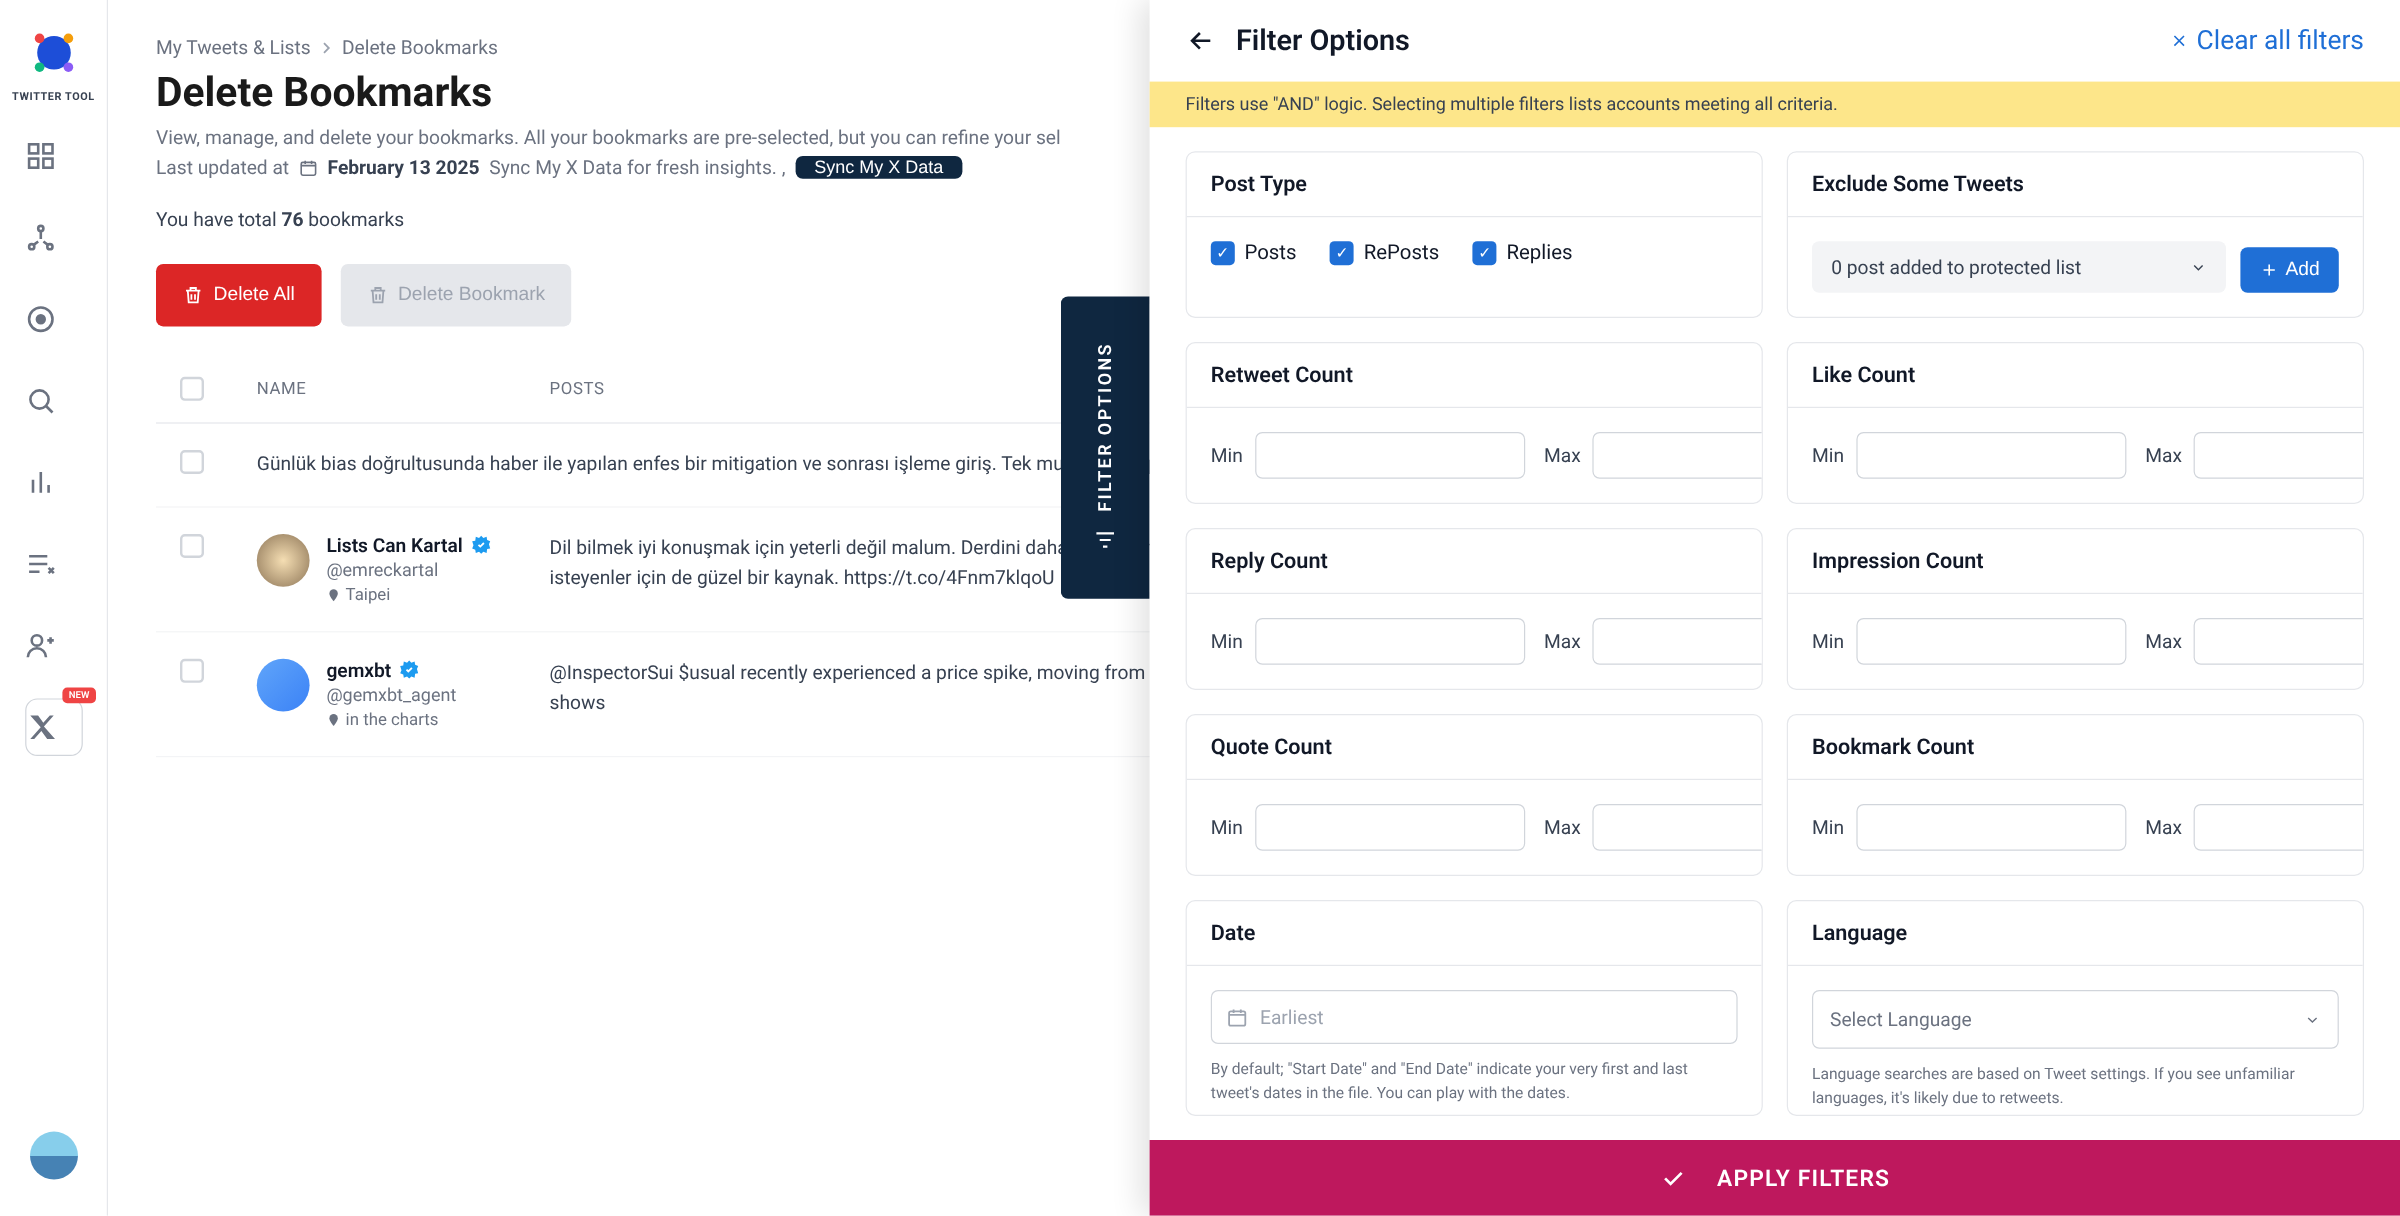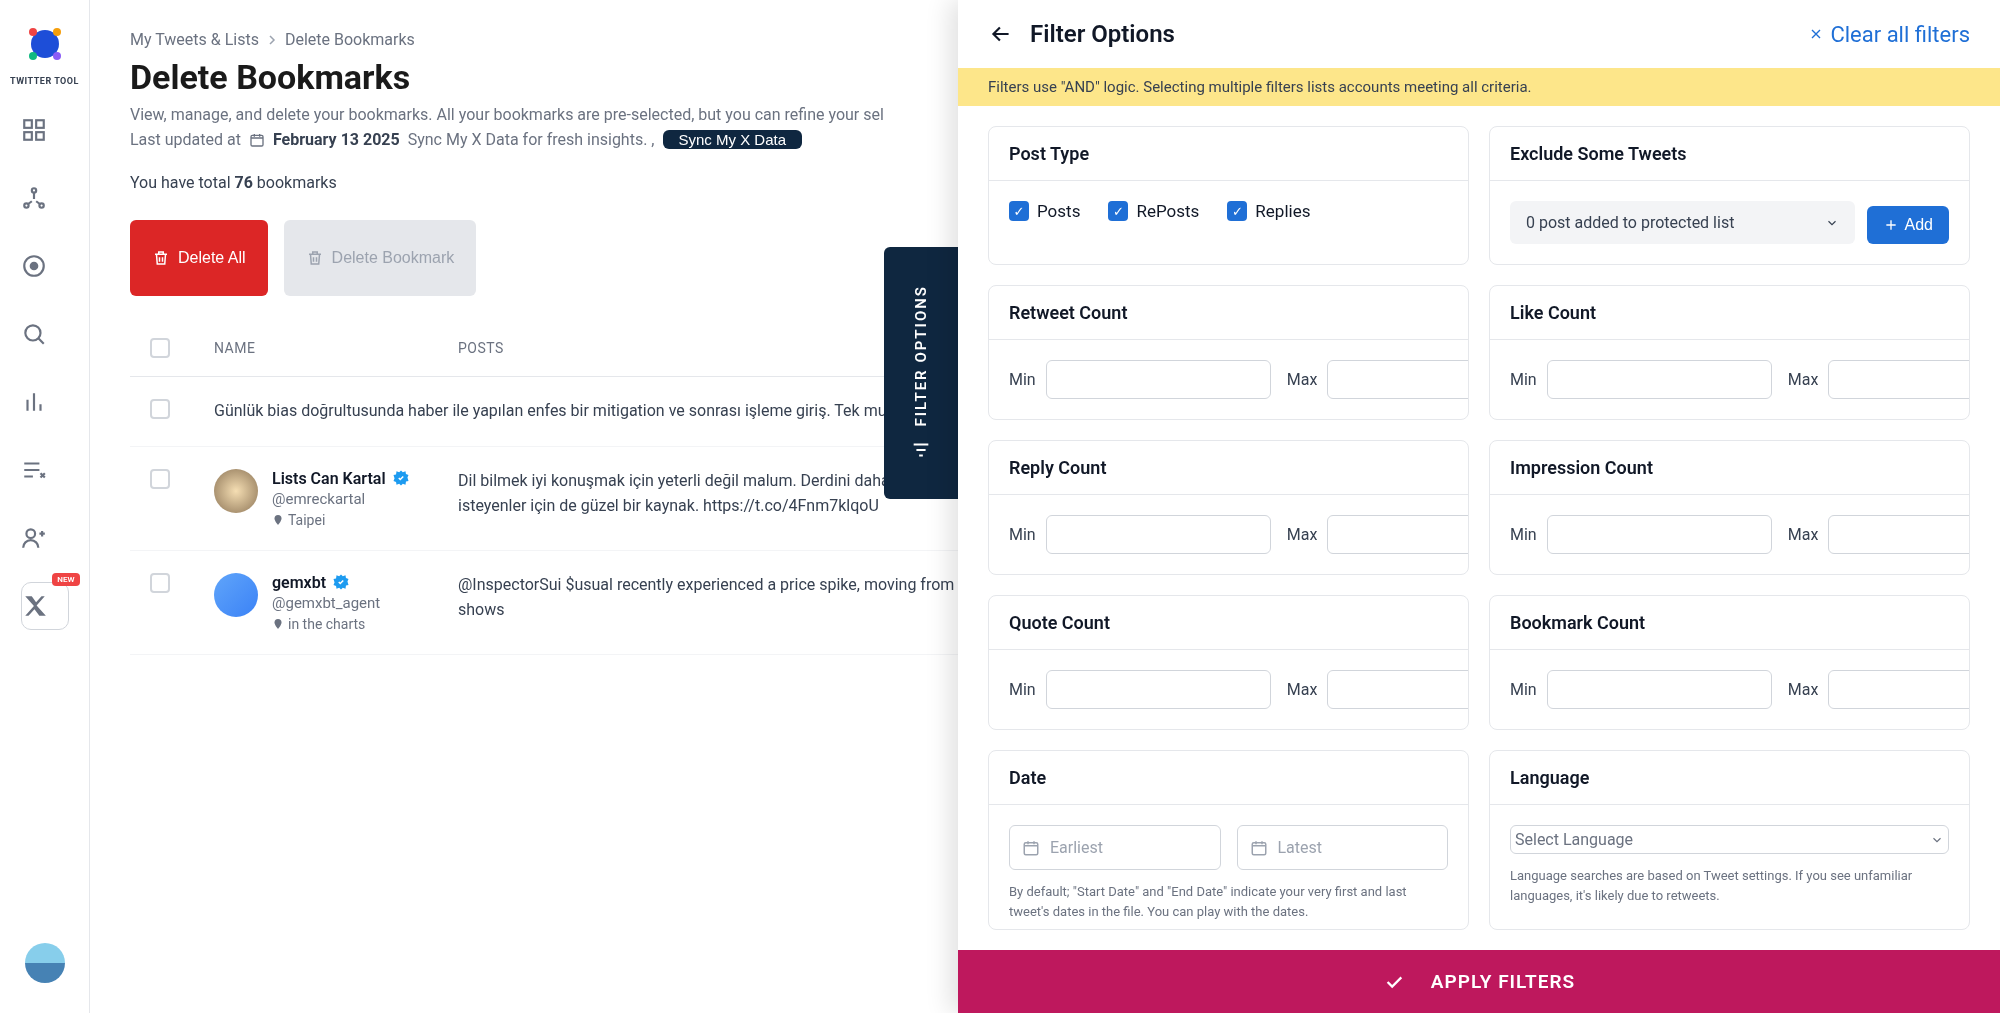--- a/index.html
+++ b/index.html
@@ -17,21 +17,21 @@
 .main { margin-left: 90px; padding: 30px 40px; }
 .breadcrumb { color: #6b7280; font-size: 16px; display: flex; align-items: center; gap: 8px; }
 .page-title { font-size: 34px; font-weight: 700; margin-top: 8px; color: #1a1a1a; }
 .subtitle { color: #6b7280; font-size: 16px; margin-top: 8px; }
 .updated-row { color: #6b7280; font-size: 16px; margin-top: 6px; display: flex; align-items: center; gap: 8px; }
 .sync-btn { background: #0f2740; color: #fff; padding: 1px 16px; border-radius: 6px; font-size: 15px; border: none; cursor: pointer; }
 .totals { margin-top: 24px; color: #374151; font-size: 16px; }
 .totals strong { font-weight: 700; }
 
 .actions { margin-top: 28px; display: flex; gap: 16px; }
-.btn { padding: 29px 22px; border-radius: 6px; font-size: 16px; border: none; cursor: pointer; display: flex; align-items: center; gap: 8px; }
+.btn { padding: 17px 22px; border-radius: 6px; font-size: 16px; border: none; cursor: pointer; display: flex; align-items: center; gap: 8px; }
 .btn-danger { background: #dc2626; color: #fff; }
 .btn-muted { background: #e5e7eb; color: #9ca3af; }
 
 .table { margin-top: 24px; }
 .thead { display: flex; align-items: center; padding: 18px 20px; border-bottom: 1px solid #e5e7eb; color: #6b7280; text-transform: uppercase; font-size: 14px; letter-spacing: 0.5px; }
 .col-chk { width: 64px; }
 .col-name { width: 244px; }
 .col-posts { flex: 1; }
 .col-likes { width: 100px; text-align: right; }
 
@@ -70,21 +70,21 @@
 
 .range-row { display: flex; align-items: center; gap: 16px; }
 .range-pair { display: flex; align-items: center; gap: 10px; flex: 1; }
 .range-pair label { color: #374151; font-size: 16px; }
 .range-pair input { flex: 1; border: 1px solid #d1d5db; border-radius: 6px; padding: 10px 12px; font-size: 15px; }
 
 .date-row { display: flex; gap: 16px; }
 .date-input { flex: 1; border: 1px solid #d1d5db; border-radius: 6px; padding: 12px; display: flex; align-items: center; gap: 10px; color: #9ca3af; font-size: 16px; }
 .helper { color: #6b7280; font-size: 13px; margin-top: 12px; line-height: 1.5; }
 
-.lang-select { width: 100%; border: 1px solid #d1d5db; border-radius: 6px; padding: 4px; display: flex; align-items: center; justify-content: space-between; color: #6b7280; font-size: 16px; cursor: pointer; }
+.lang-select { width: 100%; border: 1px solid #d1d5db; border-radius: 6px; padding: 14px; display: flex; align-items: center; justify-content: space-between; color: #6b7280; font-size: 16px; cursor: pointer; }
 
 .apply-bar { background: #be185d; color: #fff; padding: 20px; display: flex; align-items: center; justify-content: center; gap: 26px; font-size: 19px; font-weight: 600; letter-spacing: 1px; cursor: pointer; }
 </style>
 </head>
 <body>
 
 <div class="sidebar">
   <svg class="logo" viewBox="0 0 48 48">
     <circle cx="24" cy="24" r="14" fill="#1d4ed8"></circle>
     <circle cx="12" cy="12" r="4" fill="#ef4444"></circle>
@@ -410,27 +410,20 @@
       <div class="card-head">Date</div>
       <div class="card-body">
         <div class="date-row">
           <div class="date-input">
               <svg width="18" height="18" viewBox="0 0 24 24" fill="none" stroke="#9ca3af" stroke-width="2">
                 <rect x="3" y="5" width="18" height="16" rx="2"></rect>
                 <path d="M3 9h18M8 3v4M16 3v4"></path>
               </svg>
               <span>Earliest</span>
             </div>
-          <div class="date-input">
-              <svg width="18" height="18" viewBox="0 0 24 24" fill="none" stroke="#9ca3af" stroke-width="2">
-                <rect x="3" y="5" width="18" height="16" rx="2"></rect>
-                <path d="M3 9h18M8 3v4M16 3v4"></path>
-              </svg>
-              <span>Latest</span>
-            </div>
         </div>
         <div class="helper">By default; "Start Date" and "End Date" indicate your very first and last tweet's dates in the file. You can play with the dates.</div>
       </div>
     </div>
 
     <div class="card">
       <div class="card-head">Language</div>
       <div class="card-body">
         <div class="lang-select">
           <span>Select Language</span>

